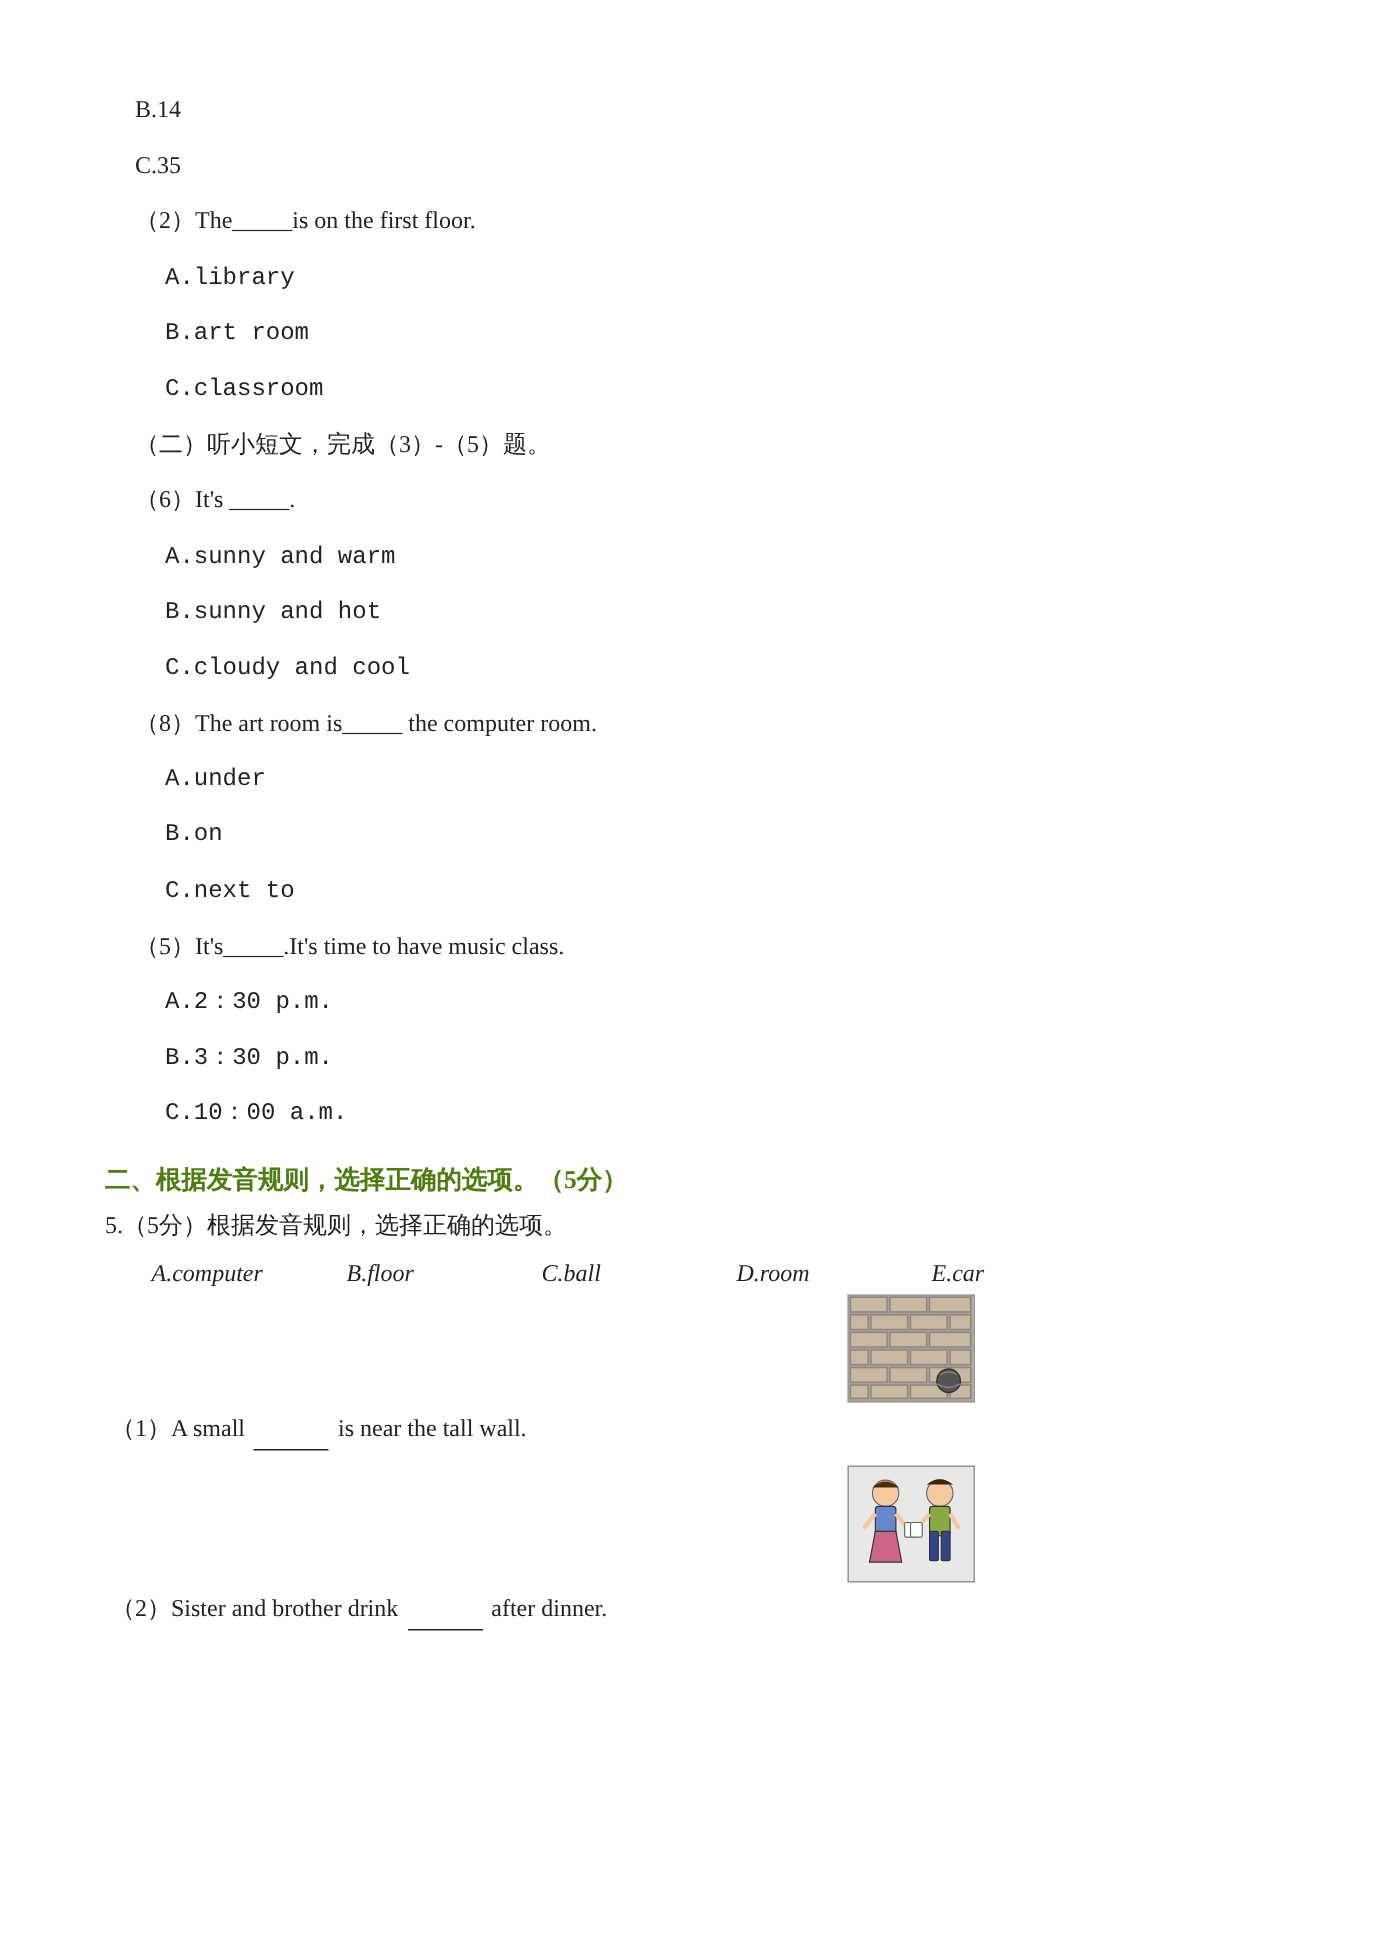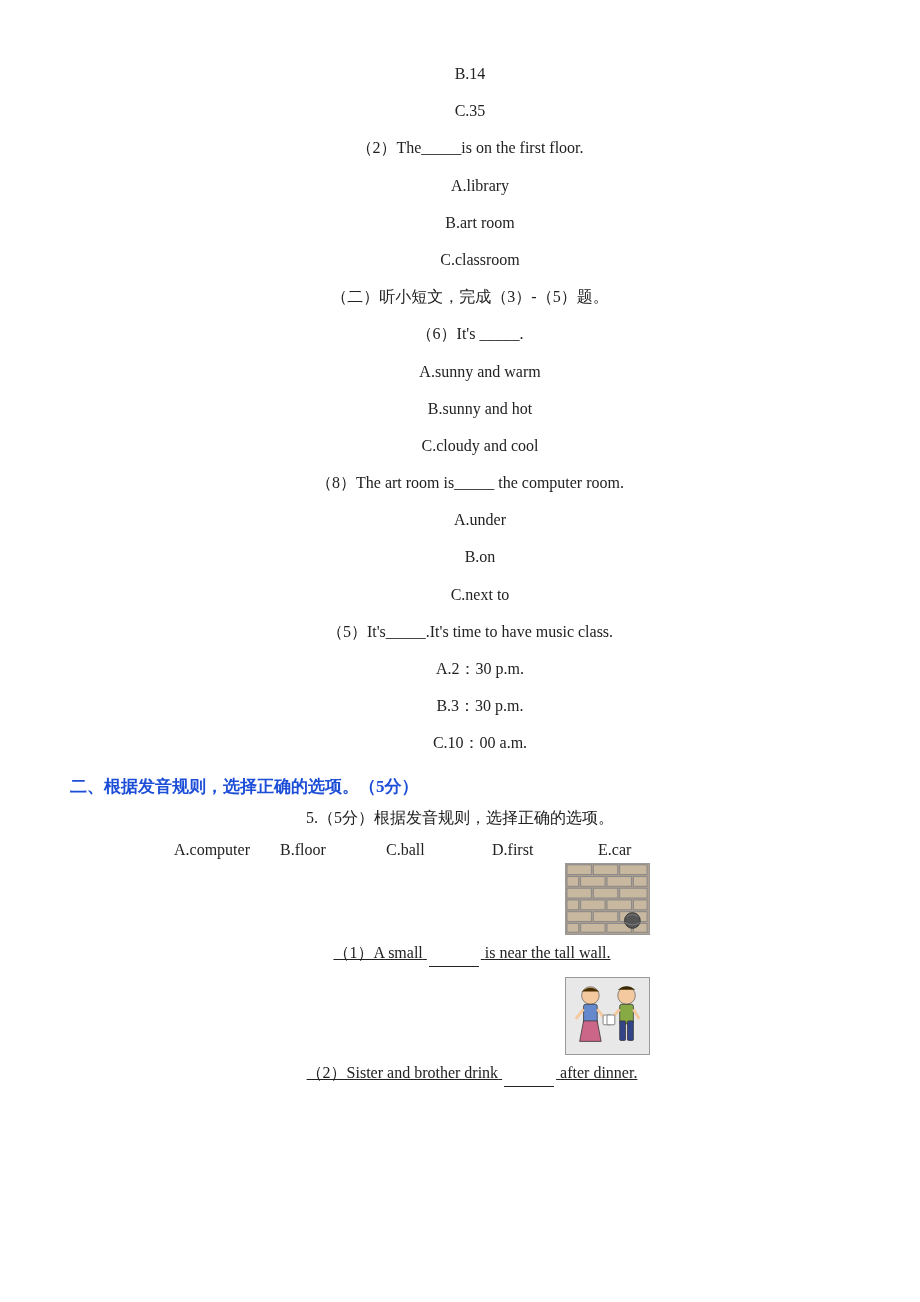--- a/index.html
+++ b/index.html
@@ -12,55 +12,55 @@
       font-family: "SimSun", "宋体", serif;
       font-size: 16px;
       color: #222;
       width: 920px;
       min-height: 1302px;
       padding: 60px 70px 60px 70px;
     }
     .line {
       margin-bottom: 10px;
       line-height: 1.7;
-      text-align: center;
     }
     .indent {
       margin-left: 20px;
     }
     .indent2 {
       margin-left: 40px;
+      font-family: Liberation Mono, monospace;
     }
     .section-header {
       font-weight: bold;
       font-size: 17px;
-      color: #1d4ed8;
+      color: #4d7c0f;
       margin-top: 18px;
       margin-bottom: 6px;
     }
     .options-row {
       display: flex;
       flex-direction: row;
-      gap: 16px;
+      gap: 40px;
       margin-bottom: 4px;
-      margin-left: 104px;
+      margin-left: 31px;
+      font-style: italic;
     }
     .option {
       min-width: 90px;
     }
     .blank {
       display: inline-block;
       border-bottom: 1px solid #222;
       min-width: 50px;
       margin: 0 2px;
     }
     .sub-question {
-      margin-left: 24px;
+      margin-left: 4px;
       margin-bottom: 6px;
-      text-decoration: underline;
     }
   </style>
 </head>
 <body>
 
 <div class="line indent">
   <span>B.14</span>
 </div>
 
 <div class="line indent">
@@ -129,21 +129,21 @@
 </div>
 
 <div class="line">
   <span>5.（5分）根据发音规则，选择正确的选项。</span>
 </div>
 
 <div class="options-row">
   <span class="option">A.computer</span>
   <span class="option">B.floor</span>
   <span class="option">C.ball</span>
-  <span class="option">D.first</span>
+  <span class="option">D.room</span>
   <span class="option">E.car</span>
 </div>
 
 <div style="display:flex; justify-content:flex-end; margin-right:200px; margin-bottom:4px;">
   <div style="width:85px; height:72px; border:1px solid #999; background:#ccc; display:flex; align-items:center; justify-content:center; overflow:hidden;">
     <svg viewBox="0 0 85 72" width="85" height="72">
 
       <rect x="0" y="0" width="85" height="72" fill="#b0a090"></rect>
 
       <g stroke="#888" stroke-width="1" fill="#c8b8a0">

